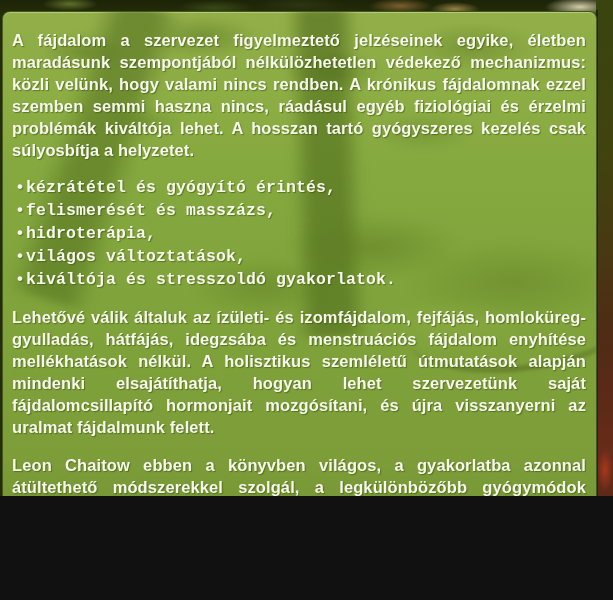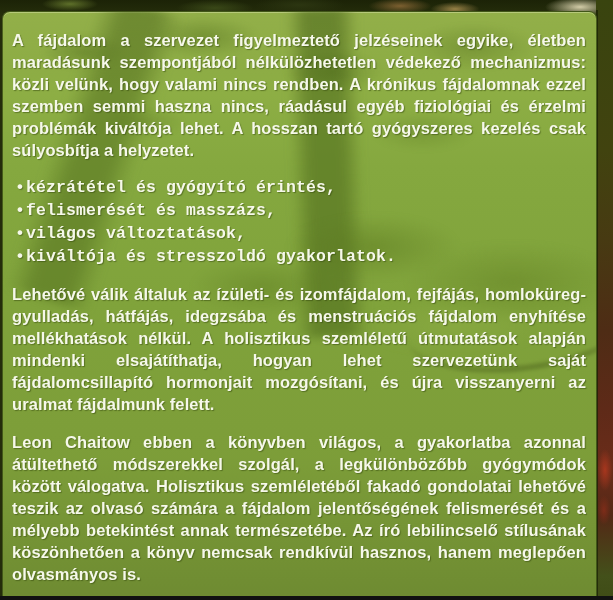--- a/index.html
+++ b/index.html
@@ -1,19 +1,19 @@
 <!DOCTYPE html>
 <html lang="hu"><head>
 <meta charset="utf-8">
 <style>
   * { margin:0; padding:0; box-sizing:border-box; }
   html,body { background:#111; }
   .screen {
     position:relative;
-    width:613px; height:596px;
+    width:613px; height:496px;
     overflow:hidden;
     background:#242c0b;
     font-family:"Liberation Sans", sans-serif;
   }
 
   
   .canopy {
     position:absolute; top:0; left:0; right:0; height:18px;
     background:
       radial-gradient(ellipse 40px 10px at 70px 4px,  rgba(110,130,50,.8), transparent 70%),
@@ -130,20 +130,21 @@
     <div class="tex tex-vignette"></div>
 
     <div class="copy">
 
       <p>A fájdalom a szervezet figyelmeztető jelzéseinek egyike, életben maradásunk szempontjából nélkülözhetetlen védekező mechanizmus: közli velünk, hogy valami nincs rendben. A krónikus fájdalomnak ezzel szemben semmi haszna nincs, ráadásul egyéb fiziológiai és érzelmi problémák kiváltója lehet. A hosszan tartó gyógyszeres kezelés csak súlyosbítja a helyzetet.</p>
 
 
       <ul class="methods">
         <li><span class="bullet">•</span><span class="bullet-text">kézrátétel és gyógyító érintés,</span></li>
         <li><span class="bullet">•</span><span class="bullet-text">felismerését és masszázs,</span></li>
+        <li><span class="bullet">•</span><span class="bullet-text">hidroterápia,</span></li>
         <li><span class="bullet">•</span><span class="bullet-text">világos változtatások,</span></li>
         <li><span class="bullet">•</span><span class="bullet-text">kiváltója és stresszoldó gyakorlatok.</span></li>
       </ul>
 
       <p class="tight">Lehetővé válik általuk az ízületi- és izomfájdalom, fejfájás, homloküreg-gyulladás, hátfájás, idegzsába és menstruációs fájdalom enyhítése mellékhatások nélkül. A holisztikus szemléletű útmutatások alapján mindenki elsajátíthatja, hogyan lehet szervezetünk saját fájdalomcsillapító hormonjait mozgósítani, és újra visszanyerni az uralmat fájdalmunk felett.</p>
 
       <p>Leon Chaitow ebben a könyvben világos, a gyakorlatba azonnal átültethető módszerekkel szolgál, a legkülönbözőbb gyógymódok között válogatva. Holisztikus szemléletéből fakadó gondolatai lehetővé teszik az olvasó számára a fájdalom jelentőségének felismerését és a mélyebb betekintést annak természetébe. Az író lebilincselő stílusának köszönhetően a könyv nemcsak rendkívül hasznos, hanem meglepően olvasmányos is.</p>
 
     </div>
   </div>

